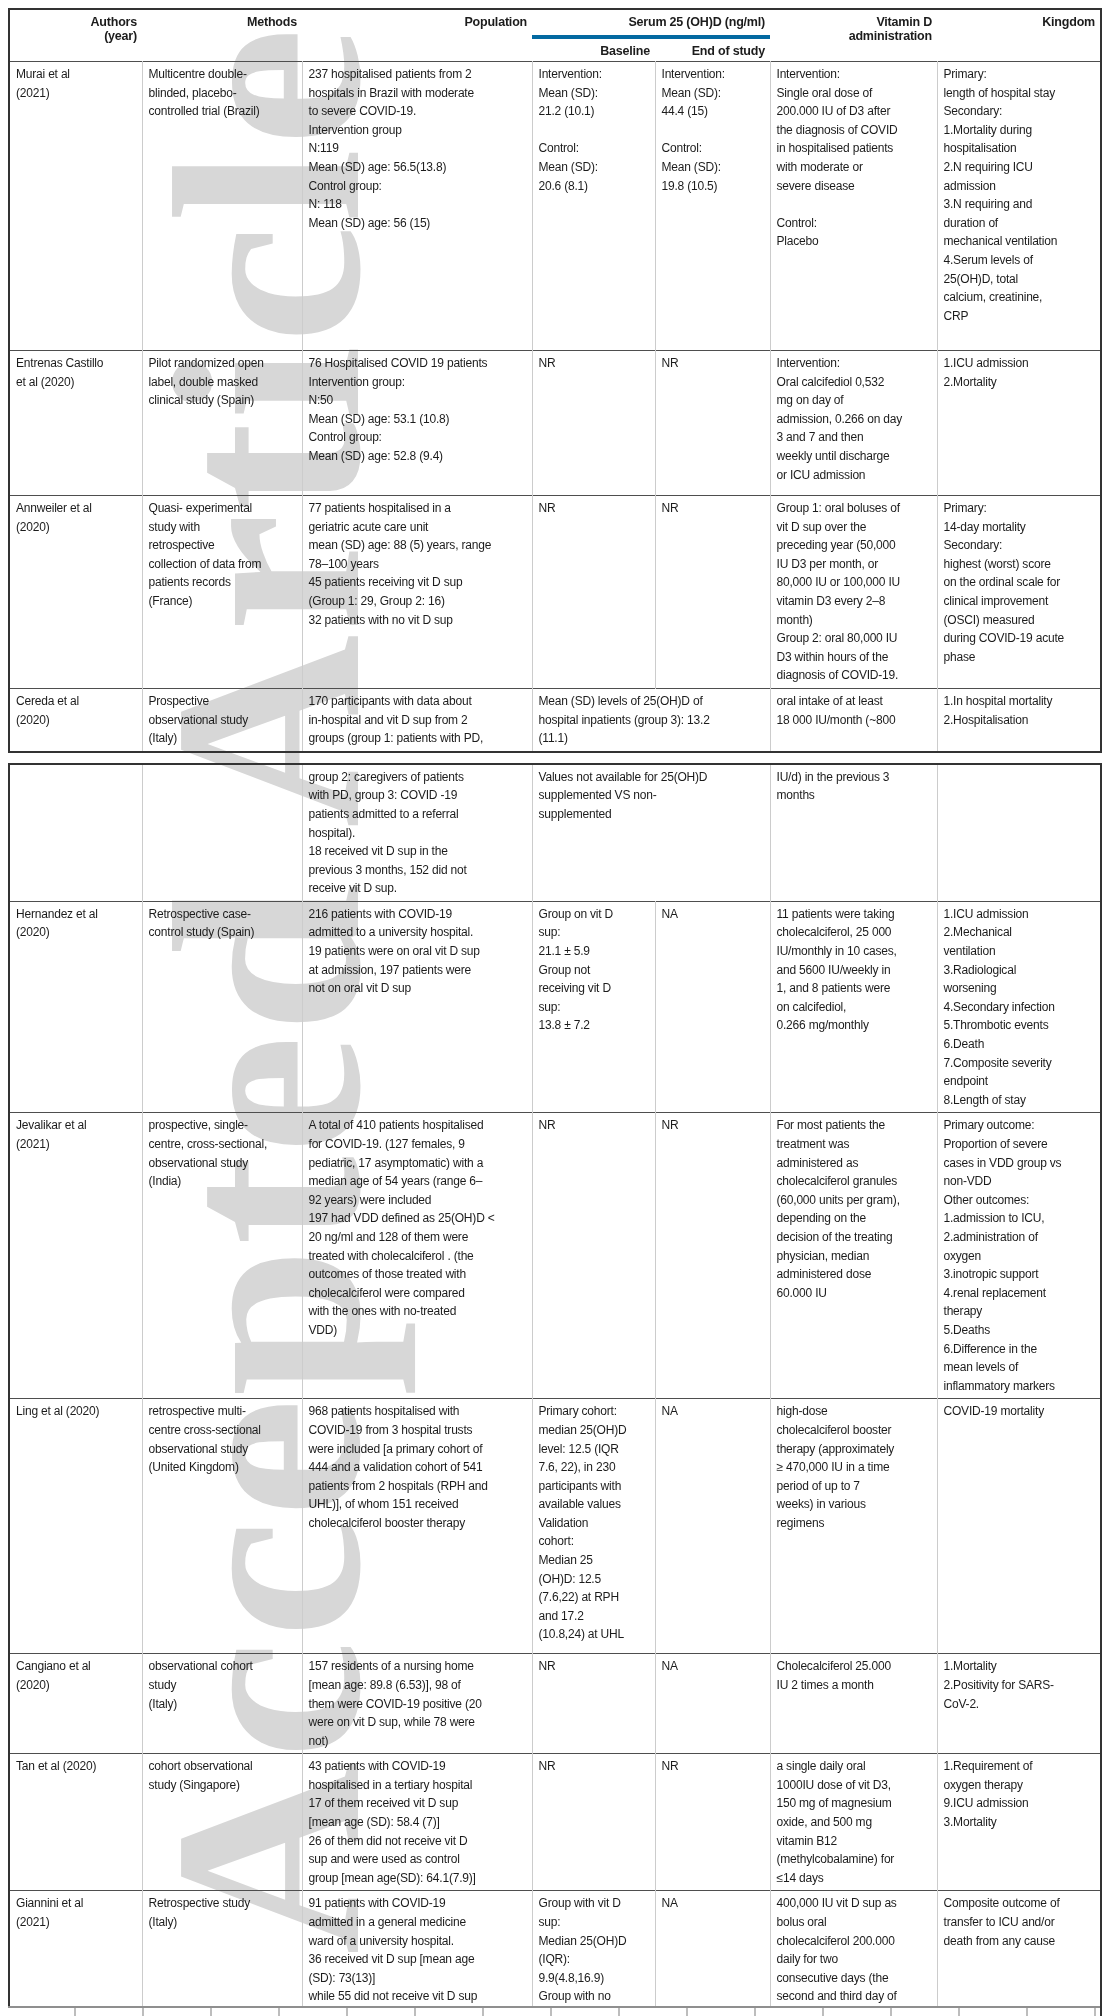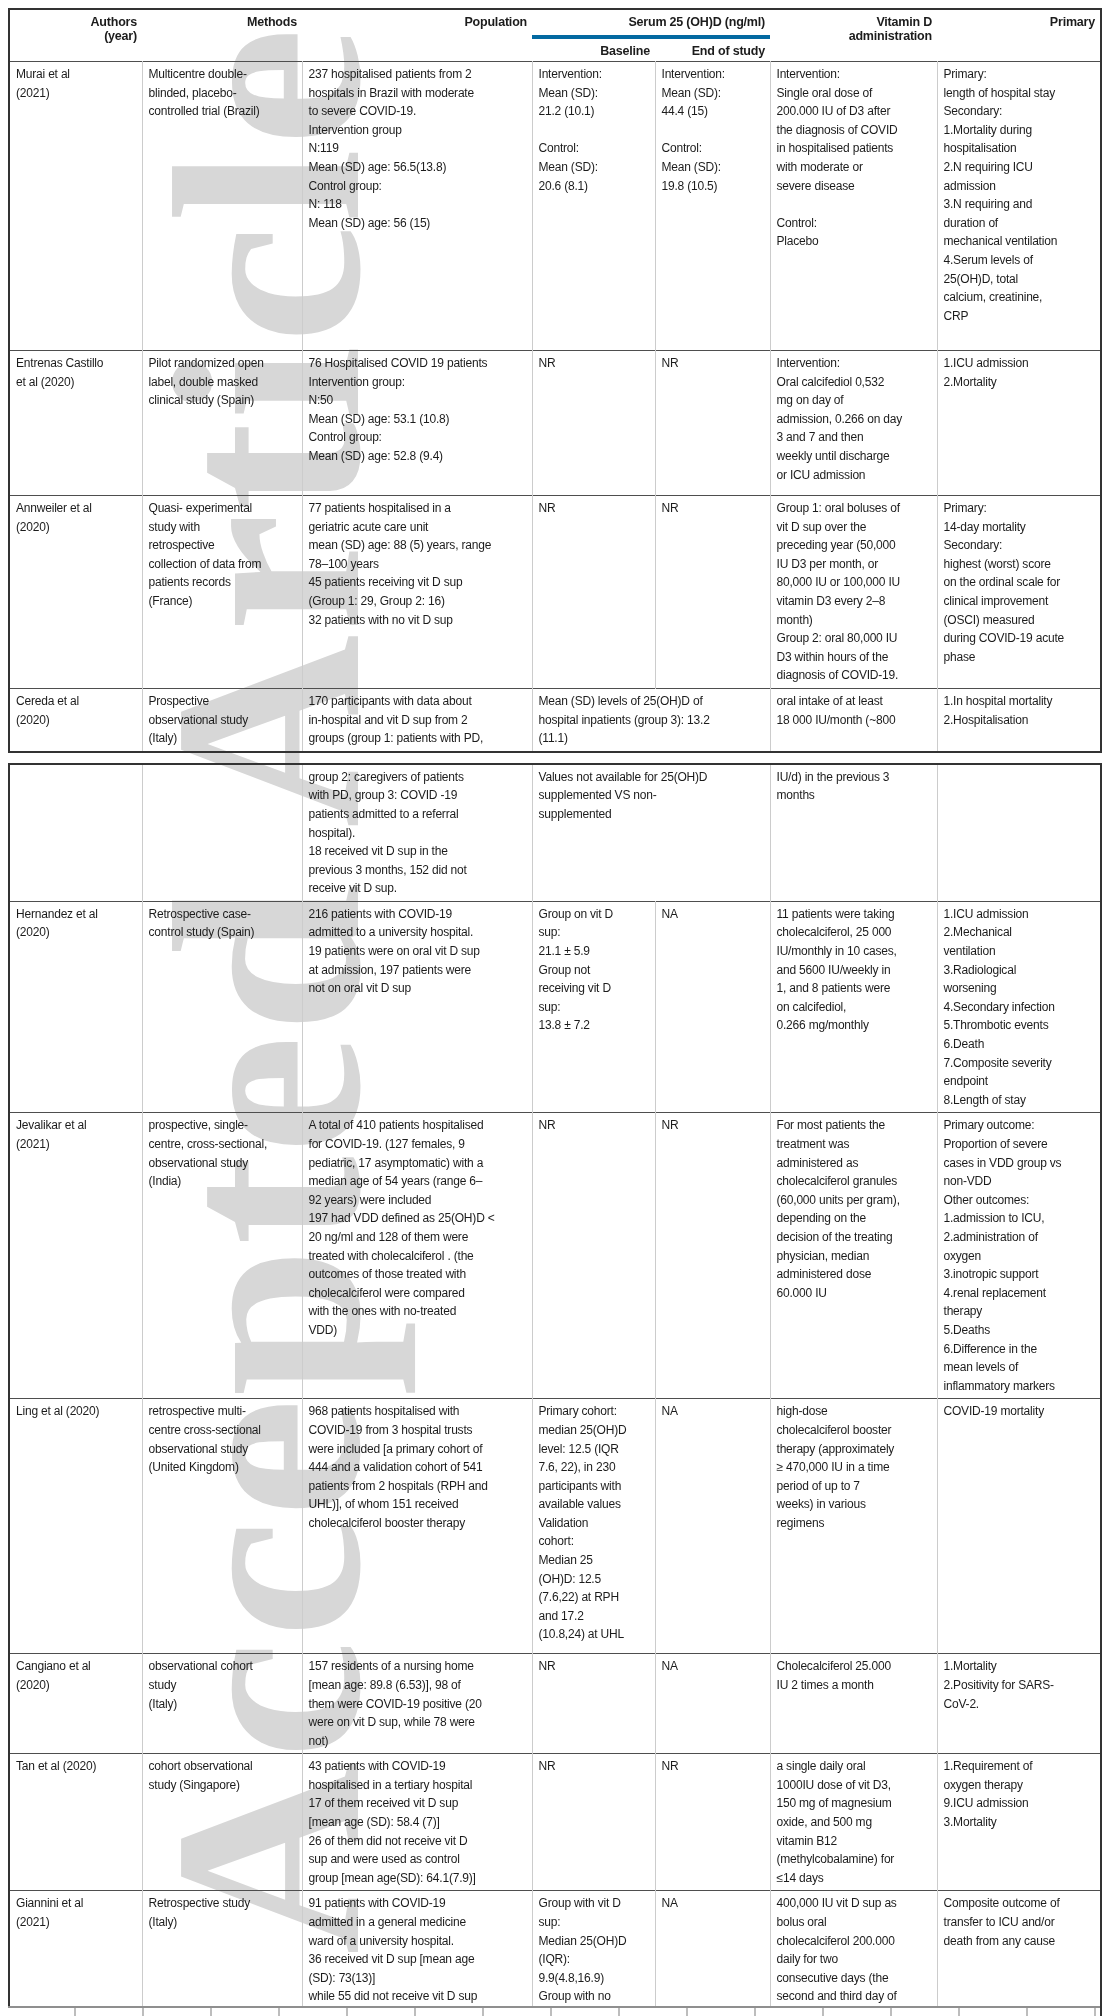--- a/index.html
+++ b/index.html
@@ -59,21 +59,21 @@
     </colgroup>
     <thead>
       <tr style="height:28px">
         <th rowspan="2">Authors
 (year)</th>
         <th rowspan="2">Methods</th>
         <th rowspan="2">Population</th>
         <th colspan="2" class="th-serum">Serum 25 (OH)D (ng/ml)</th>
         <th rowspan="2">Vitamin D
 administration</th>
-        <th rowspan="2">Primary</th>
+        <th rowspan="2">Kingdom</th>
       </tr>
       <tr style="height:24px">
         <th>Baseline</th>
         <th>End of study</th>
       </tr>
     </thead>
     <tbody>
       <tr style="height:289px">
         <td>Murai et al
 (2021)</td>

